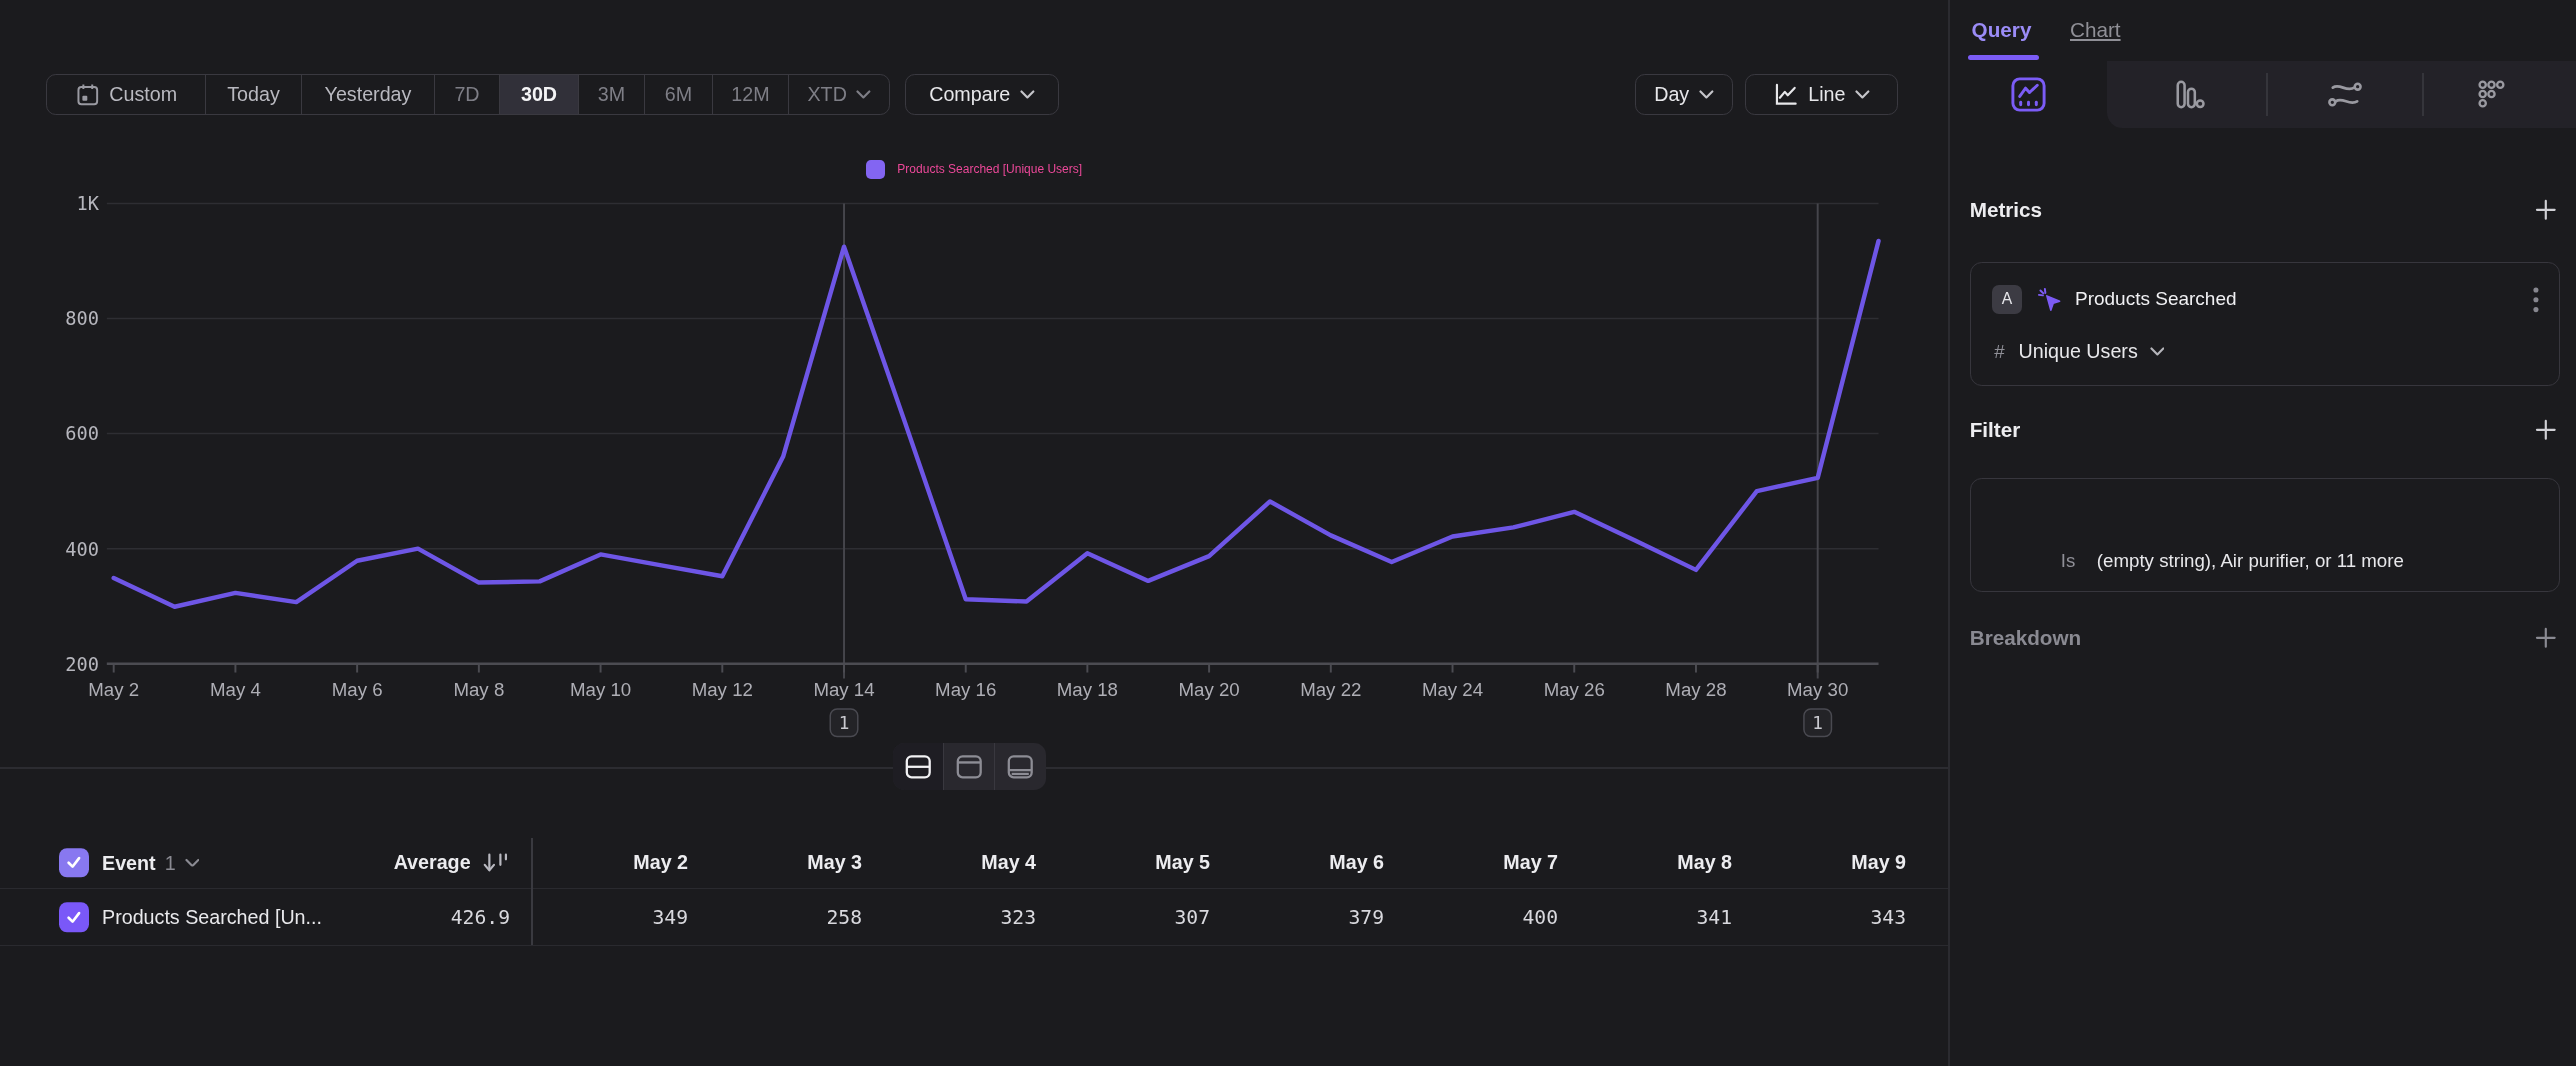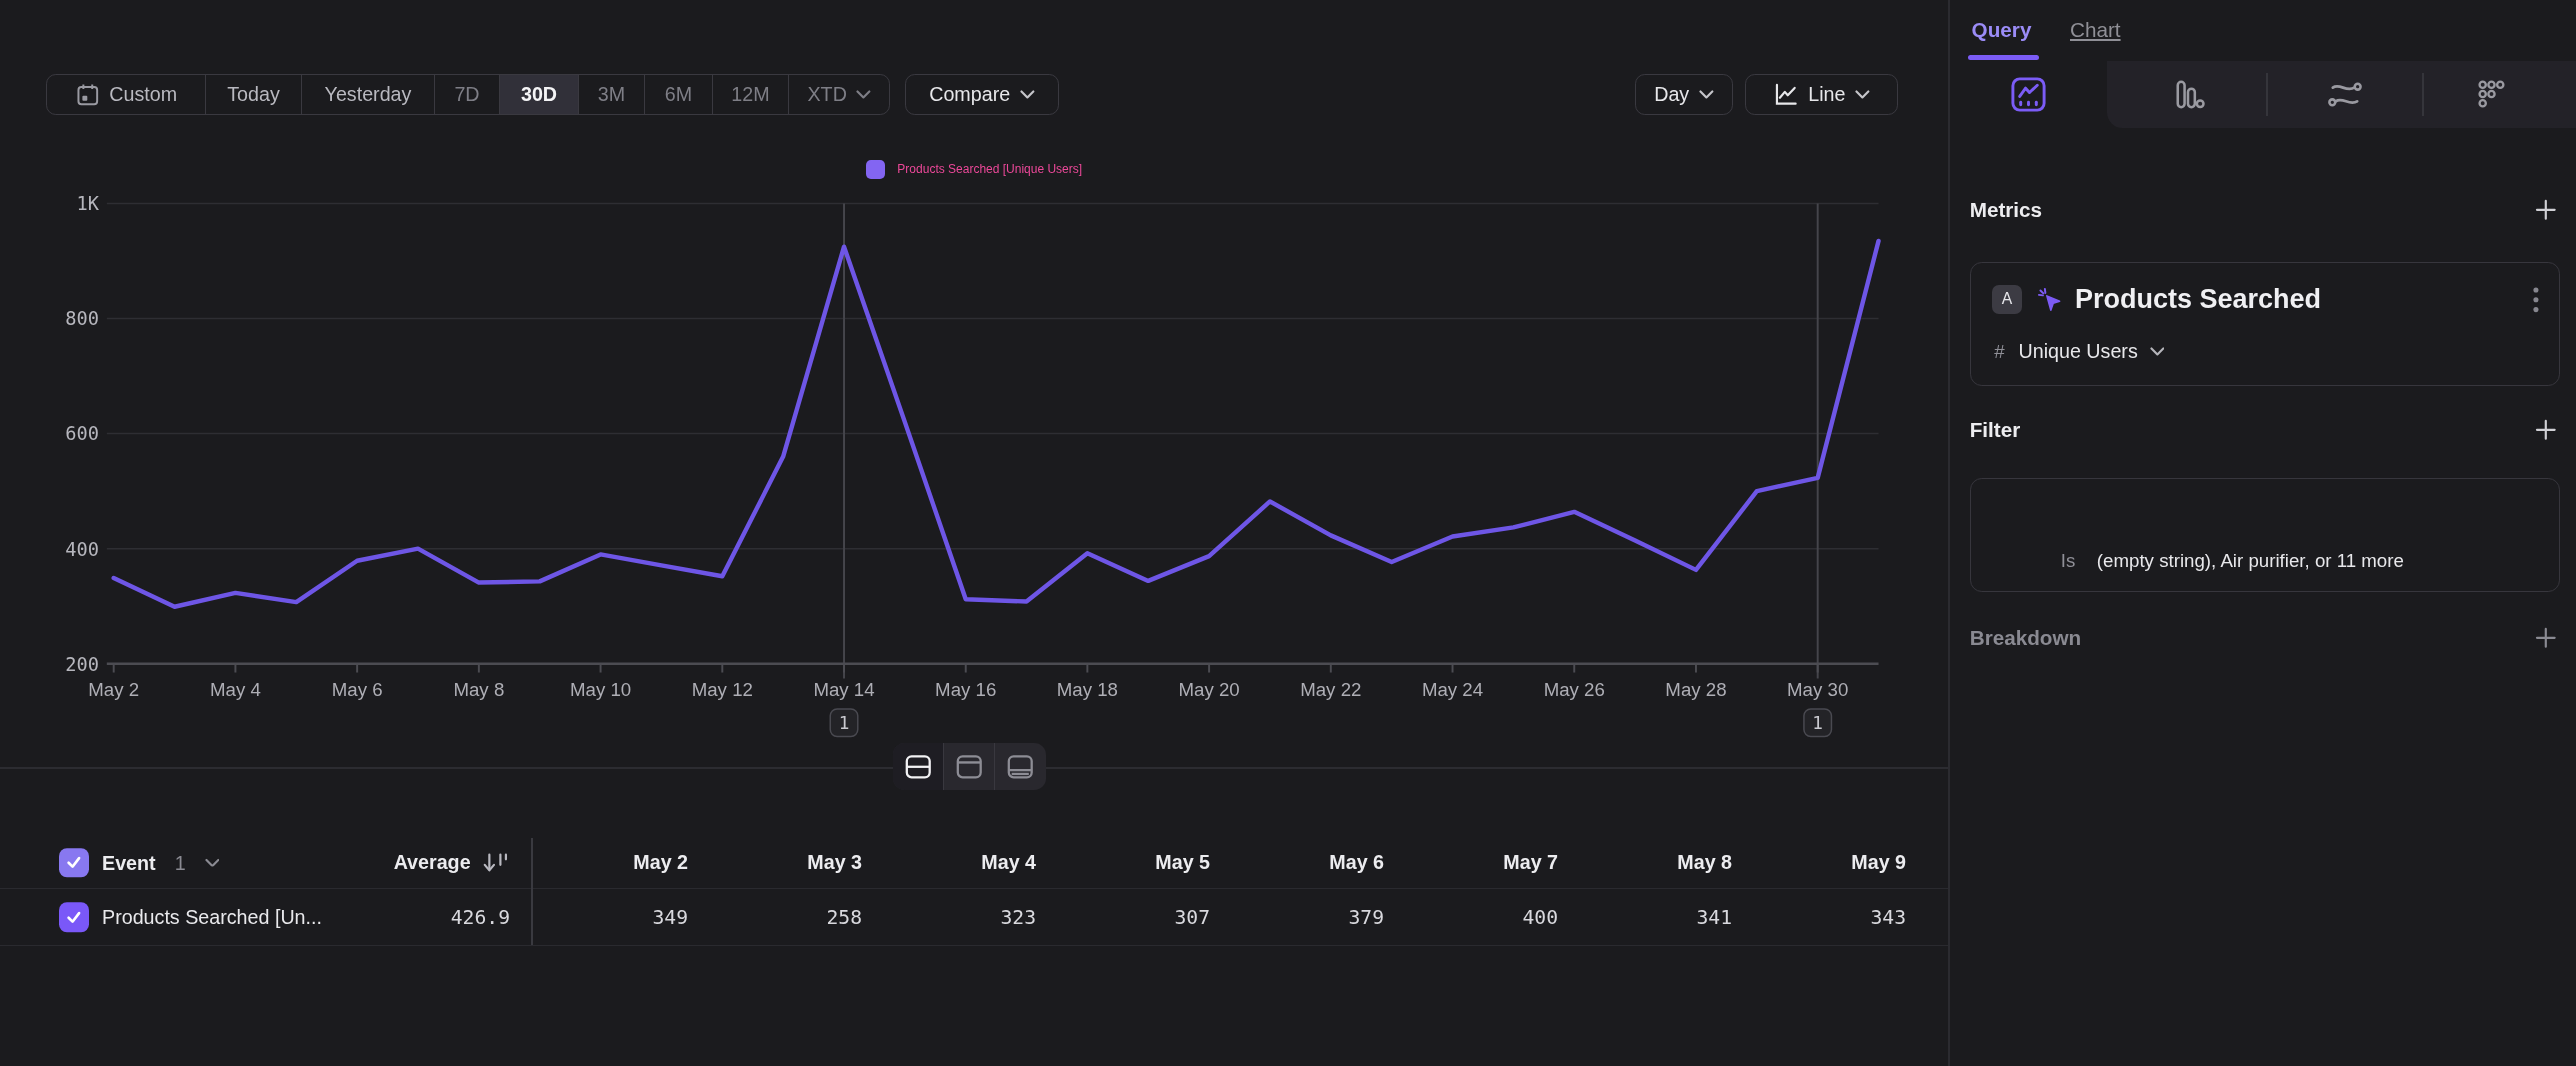--- a/index.html
+++ b/index.html
@@ -42,21 +42,21 @@
   .hdivider{position:absolute;left:0;top:767px;width:1948px;height:1.5px;background:#2c2c31;}
   .layout-toggle{position:absolute;left:893px;top:743px;width:153px;height:47px;background:#29282e;border-radius:11.8px;display:flex;overflow:hidden;}
   .lt-cell{width:51px;display:flex;align-items:center;justify-content:center;border-right:1px solid #39383f;}
   .lt-cell:last-child{border-right:none;}
   .lt-cell.sel{background:#1e1d23;}
 
   
   .t-header{position:absolute;left:0;top:838px;width:1948px;height:49px;}
   .t-row{position:absolute;left:0;top:888px;width:1948px;height:58px;border-top:1.5px solid #2a2a2f;border-bottom:1.5px solid #2a2a2f;}
   .checkbox{position:absolute;left:59px;width:29.5px;height:29.5px;border-radius:7.9px;display:flex;align-items:center;justify-content:center;}
-  .t-event{position:absolute;left:102px;display:flex;align-items:center;gap:19px;font-size:19.7px;}
+  .t-event{position:absolute;left:102px;display:flex;align-items:center;gap:9px;font-size:19.7px;}
   .t-event .ev{color:#ececef;font-weight:600;}
   .t-event .cnt{color:#8a8a92;}
   .t-avg{position:absolute;left:246px;width:264px;display:flex;align-items:center;justify-content:flex-end;gap:11.8px;text-align:right;}
   .t-avg .avlab{font-size:19.7px;color:#ececef;font-weight:600;}
   .t-vline{position:absolute;left:531px;top:838px;width:1.5px;height:107px;background:#3a3a40;}
   .t-cols{position:absolute;left:531px;top:0;display:flex;height:100%;align-items:center;}
   .tcol{width:174px;text-align:right;font-size:19.7px;color:#ececef;font-weight:600;}
   .tcol:first-child{width:157px;}
   .t-row .tcol{font-family:var(--mono);font-weight:400;color:#d9d9de;}
   .rowlabel{position:absolute;left:102px;font-size:19.7px;color:#e9e9ec;white-space:nowrap;}
@@ -74,21 +74,21 @@
   .strip-div{position:absolute;top:11.8px;width:1.5px;height:43px;background:#35353b;}
   .rtab{position:absolute;top:13.8px;width:39px;height:39px;display:flex;align-items:center;justify-content:center;}
 
   .p-section{position:absolute;left:19.7px;width:588px;display:flex;align-items:center;justify-content:space-between;}
   .p-head{font-size:20.7px;font-weight:700;color:#ededf0;}
   .p-head.dim{color:#8a8a92;}
   .card{position:absolute;left:19.7px;width:590px;border:1.5px solid #37363d;border-radius:11.8px;}
   .card-row1{position:absolute;left:0;top:13.8px;width:100%;height:45px;display:flex;align-items:center;}
   .card-row2{position:absolute;left:0;width:100%;display:flex;align-items:center;}
   .abadge-letter{margin-left:21.6px;width:29.5px;height:29.5px;border-radius:6.9px;background:#3c3b43;color:#e5e5e9;font-size:15.7px;display:flex;align-items:center;justify-content:center;}
-  .card-title{font-size:27px;font-weight:700;color:#f0f0f3;}
+  .card-title{font-size:19px;font-weight:400;color:#f0f0f3;}
   .kebab{position:absolute;right:19.7px;top:0;height:45px;display:flex;align-items:center;}
   .sub-gray{color:#8f8f97;font-size:18.7px;}
   .sub-white{color:#e8e8eb;font-size:19.7px;}
 </style>
 </head>
 <body>
 
 <div class="app">
   <div class="left">
 

